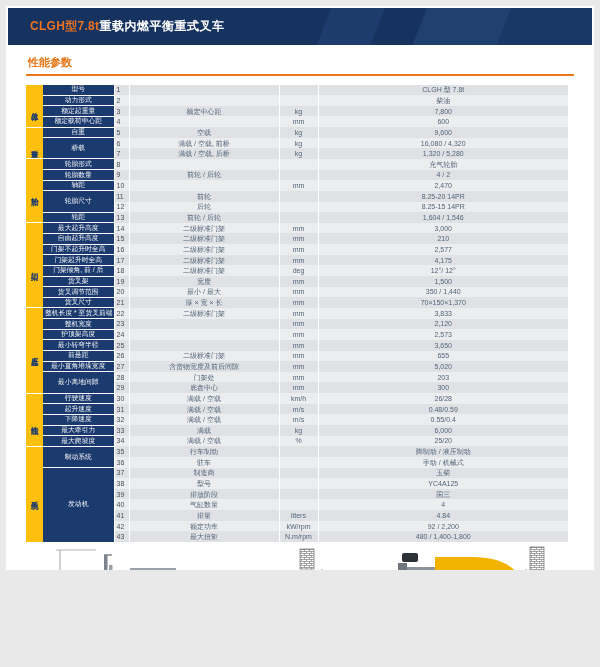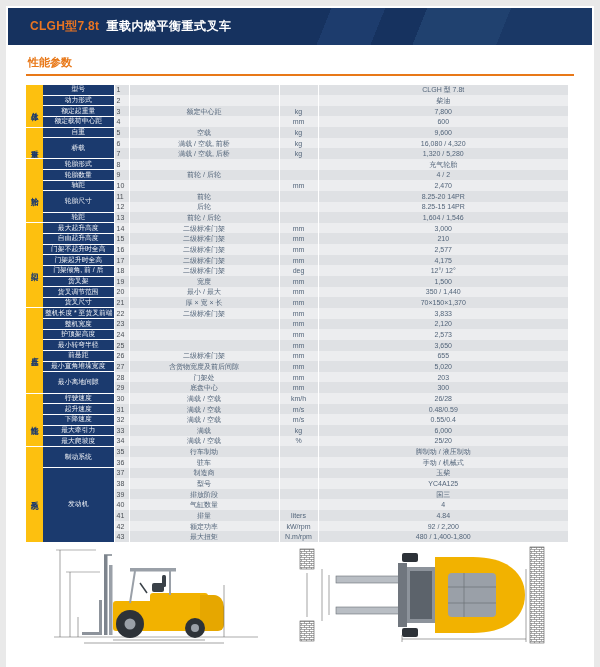--- a/index.html
+++ b/index.html
@@ -3,36 +3,36 @@
 <meta charset="utf-8">
 <style>
   html,body{margin:0;padding:0;}
   body{
     width:600px;height:667px;
     background:#e9e9e9;
     font-family:"Liberation Sans","DejaVu Sans",sans-serif;
     position:relative;
   }
   .page{
-    position:absolute;left:6px;top:6px;width:588px;height:661px;
+    position:absolute;left:6px;top:6px;width:588px;height:564px;
     background:#ffffff;overflow:hidden;
   }
   
   .topbar{
     margin:2px 2px 0 2px;height:37px;
     background:linear-gradient(112deg,
       #16325f 0%, #16325f 54%,
       #1d3c6d 54%, #1d3c6d 63%,
       #16325f 63%, #16325f 70%,
       #20416f 70%, #20416f 84%,
       #1a3866 84%, #1a3866 100%);
     display:flex;align-items:center;padding-left:22px;box-sizing:border-box;
   }
   .topbar .model{color:#e87422;font-weight:bold;font-size:12px;letter-spacing:.3px;}
-  .topbar .name{color:#ffffff;font-weight:bold;font-size:12px;margin-left:7px;letter-spacing:.5px;text-align:center;}
+  .topbar .name{color:#ffffff;font-weight:bold;font-size:12px;letter-spacing:.5px;text-align:center;}
   .content{padding:0 20px;}
   .sec-title{
     color:#e87818;font-weight:bold;font-size:11px;
     margin:10px 0 4px 2px;
   }
   .rule{height:2px;background:#e87818;border:0;margin:0 0 8px 0;}
   table.spec{
     table-layout:fixed;border-collapse:collapse;width:542px;
     font-size:7px;line-height:1;
   }

